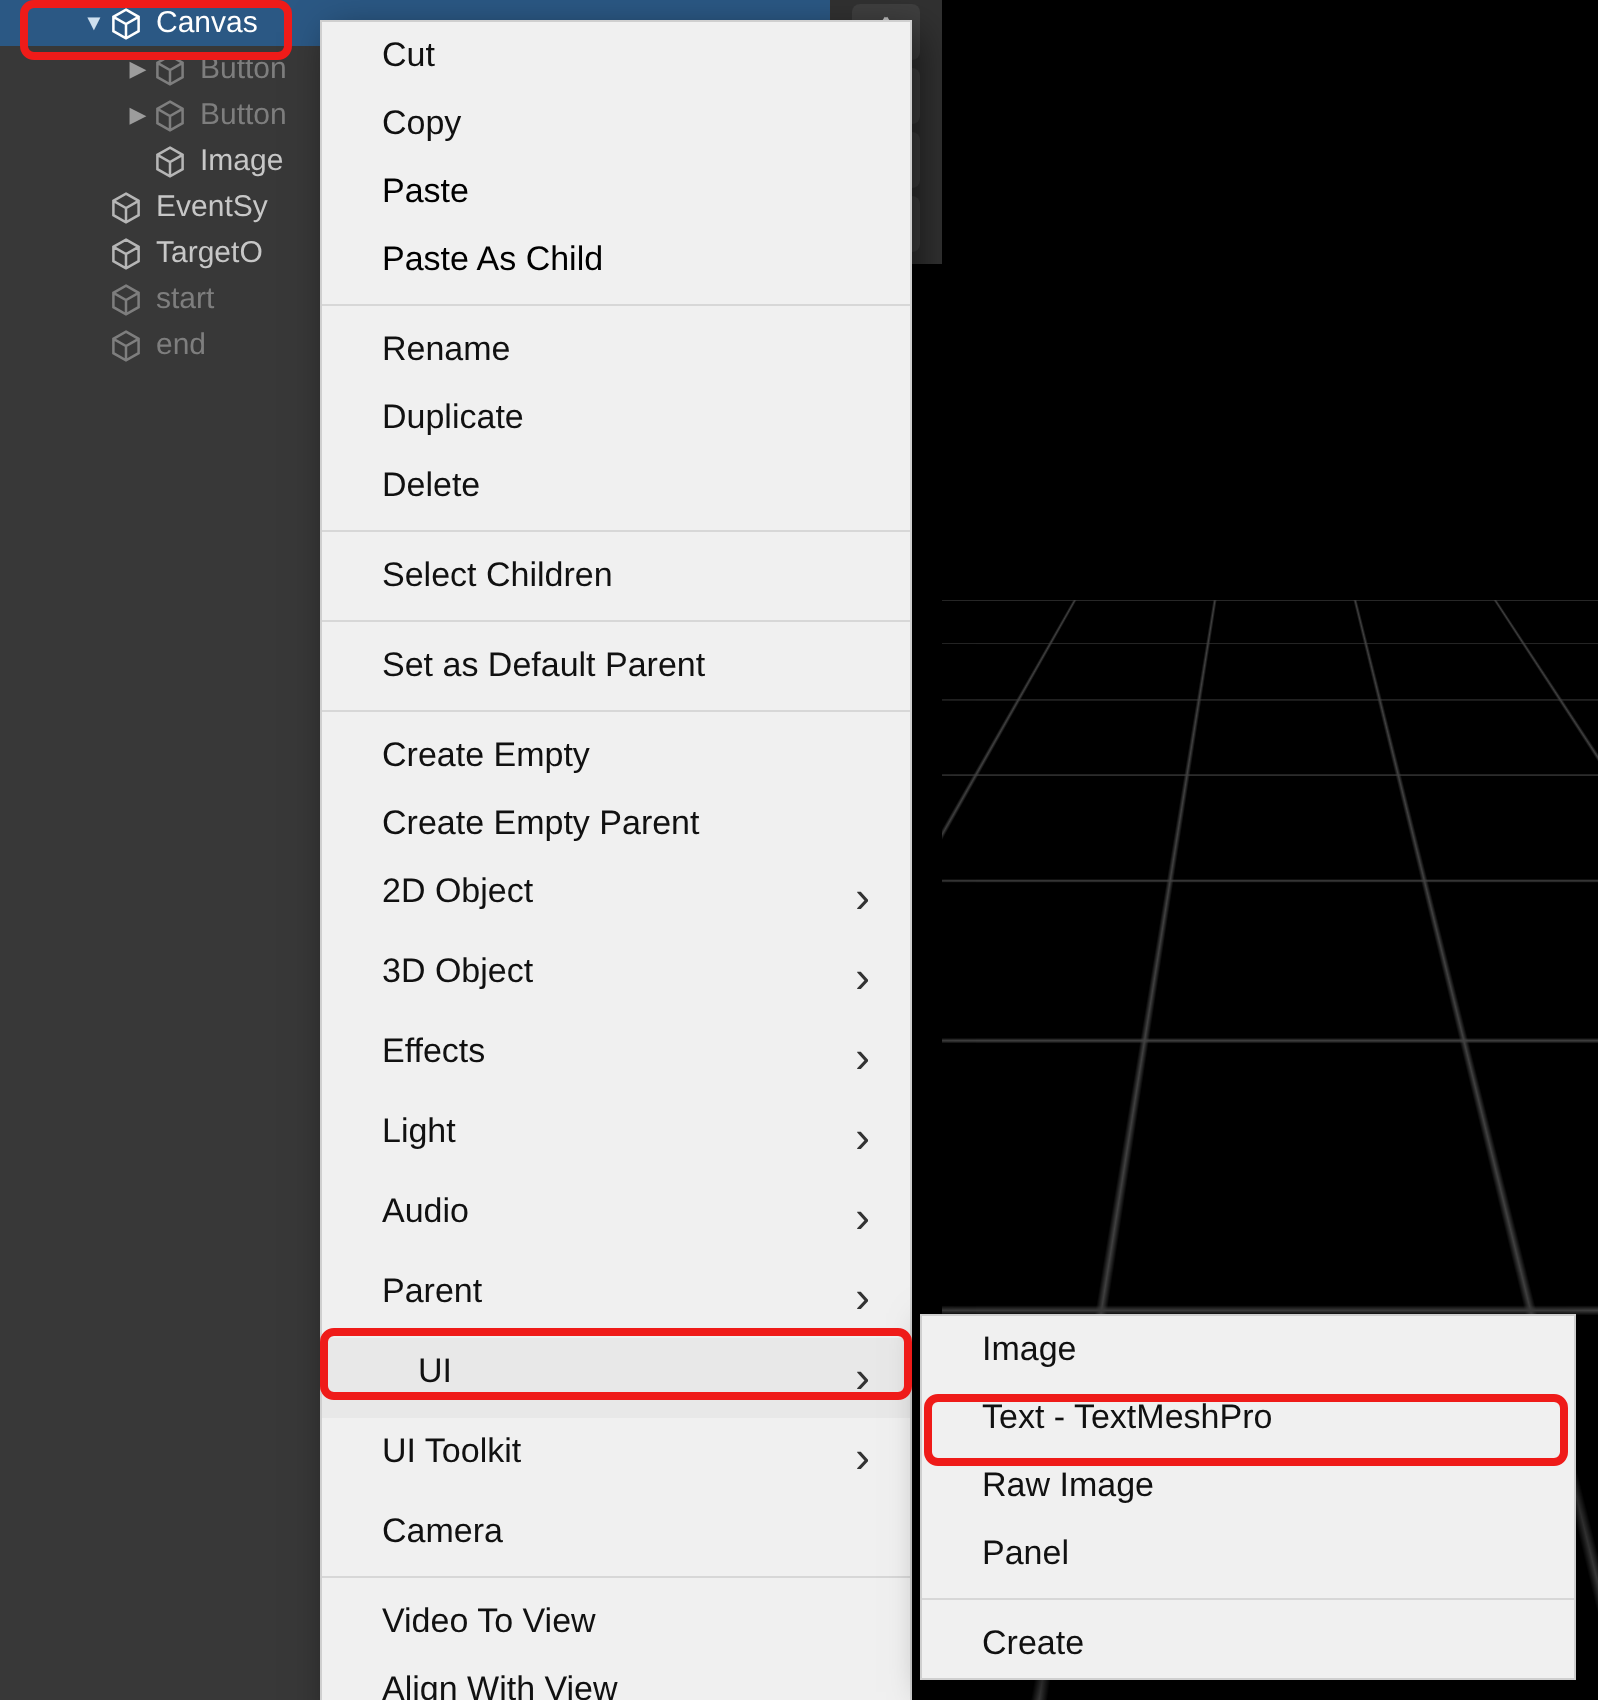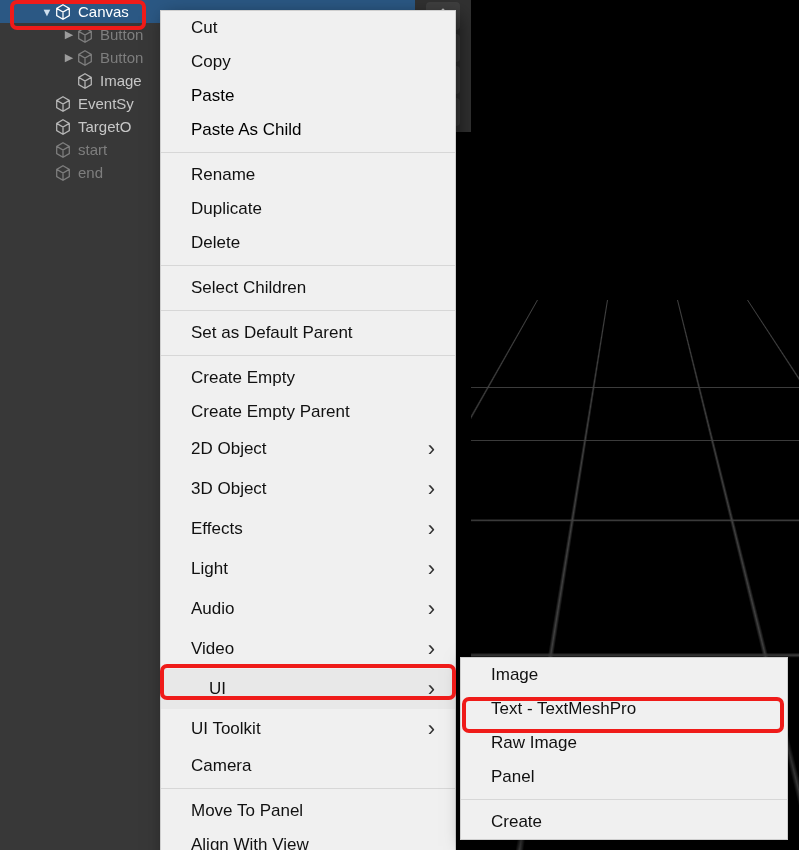--- a/index.html
+++ b/index.html
@@ -59,21 +59,21 @@
     background-size: 70px 70px;
   }
 
   
   .ctxmenu {
     position: absolute; background: #f0f0f0; color: #111;
     font-size: 17px; border: 1px solid #cfcfcf;
     box-shadow: 5px 6px 18px rgba(0,0,0,0.5);
   }
   .ctxmenu .item {
-    display: flex; align-items: center; justify-content: space-between;
+    display: flex; align-items: flex-start; justify-content: space-between;
     padding: 7px 20px 7px 30px; min-height: 20px; cursor: default;
   }
   .ctxmenu .item.disabled { color: #000000; }
   .ctxmenu .item.hovered { background: #e8e8e8; padding-left: 48px; }
   .ctxmenu .sep { height: 1px; background: #d7d7d7; margin: 5px 0; }
   .ctxmenu .chev { font-size: 18px; color: #333; margin-left: 30px; }
   .ctxmenu .chev::after { content: "›"; font-size: 22px; }
 
   .submenu { position:absolute; }
 </style>
@@ -237,37 +237,37 @@
     </div>
   <div class="item">
       <span>Light</span>
       <span class="chev"></span>
     </div>
   <div class="item">
       <span>Audio</span>
       <span class="chev"></span>
     </div>
   <div class="item">
-      <span>Video</span>
+      <span>Parent</span>
       <span class="chev"></span>
     </div>
   <div class="item hovered">
       <span>UI</span>
       <span class="chev"></span>
     </div>
   <div class="item">
       <span>UI Toolkit</span>
       <span class="chev"></span>
     </div>
   <div class="item">
       <span>Camera</span>
     </div>
   <div class="sep"></div>
   <div class="item">
-      <span>Move To Panel</span>
+      <span>Video To View</span>
     </div>
   <div class="item">
       <span>Align With View</span>
     </div>
 </div>
 
 <div class="ctxmenu submenu" style="left:460px; top:657px; width:328px;">
   <div class="item">
       <span>Image</span>
     </div>

